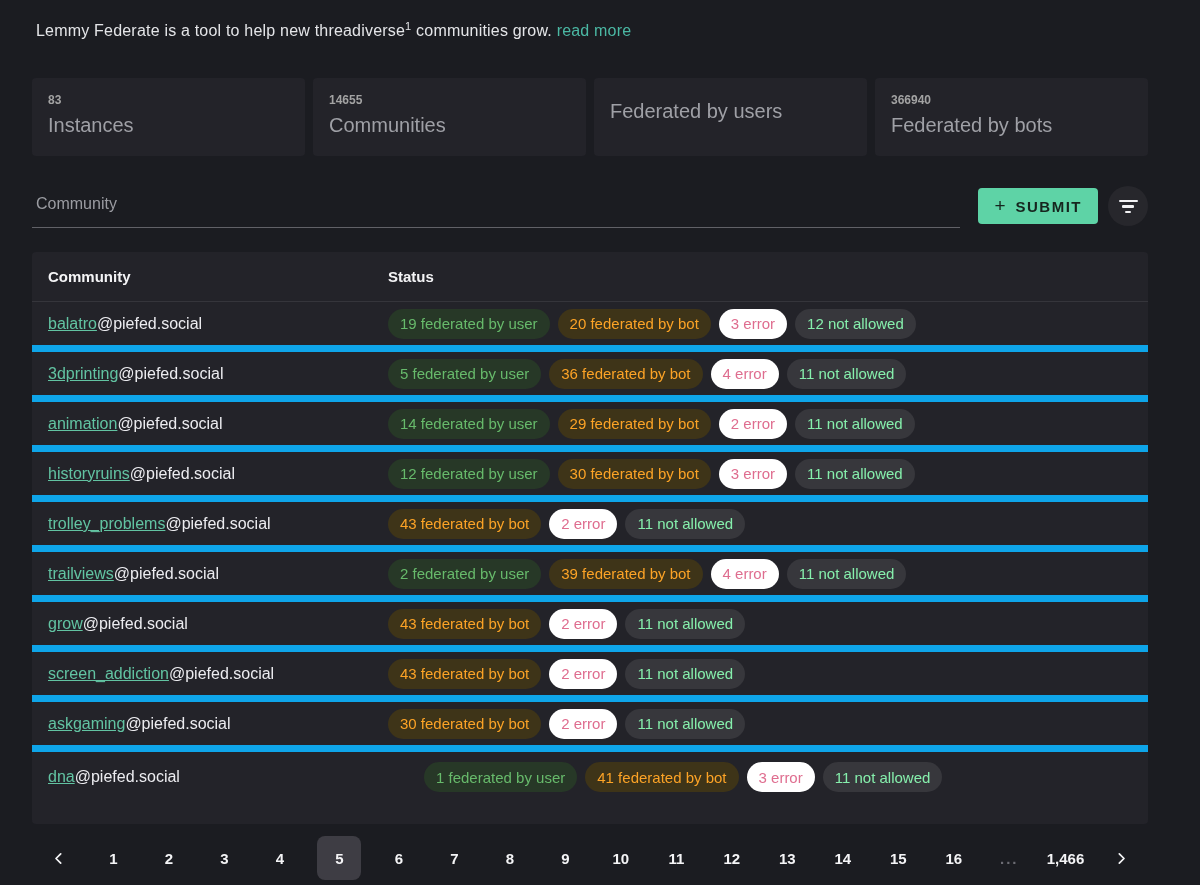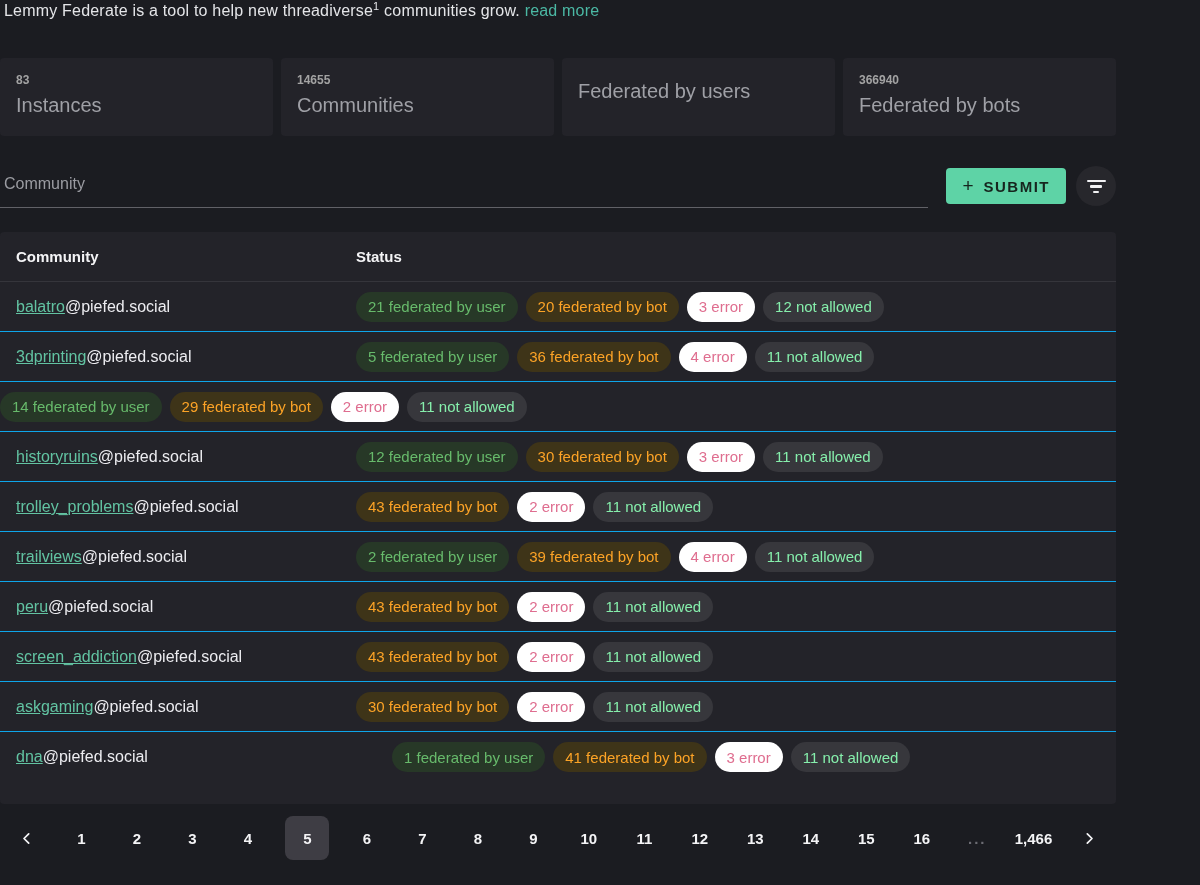--- a/index.html
+++ b/index.html
@@ -3,21 +3,21 @@
 <meta charset="utf-8">
 <style>
   * { margin: 0; padding: 0; box-sizing: border-box; }
   html, body { width: 1200px; height: 885px; }
   body {
     background: #1b1c21;
     font-family: "Liberation Sans", sans-serif;
     color: #ececf0;
     overflow: hidden;
   }
-  .page { width: 1116px; }
+  .page { width: 1116px; margin-left: 32px; padding-top: 20px; }
 
   
   .intro { font-size: 16px; color: #e4e5e8; letter-spacing: .2px; padding-left: 4px; }
   .intro sup { font-size: 11px; color: #e4e5e8; cursor: pointer; }
   .read-more { color: #4bb8a4; text-decoration: none; cursor: pointer; }
 
   
   .stats { display: flex; gap: 8px; margin-top: 38px; }
   .stat-card {
     flex: 1; background: #232329; border-radius: 4px;
@@ -55,21 +55,21 @@
   .filter-btn .bar1 { width: 19px; }
   .filter-btn .bar2 { width: 12px; }
   .filter-btn .bar3 { width: 6px; }
 
   
   .table-panel { background: #232329; border-radius: 4px; margin-top: 24px; padding-bottom: 22px; }
   .thead { display: flex; height: 50px; align-items: center; border-bottom: 1px solid #35353b; }
   .th { font-size: 15px; font-weight: 700; color: #f4f4f6; }
   .col-community { width: 356px; padding-left: 16px; flex-shrink: 0; }
   .col-status { flex: 1; }
-  .trow { display: flex; height: 50px; align-items: center; border-bottom: 1px solid #0ea5e9; }
+  .trow { display: flex; height: 50px; align-items: center; border-bottom: 7px solid #0ea5e9; }
   .trow:last-child { border-bottom: none; gap: 36px; }
   .cell-community { width: 356px; padding-left: 16px; flex-shrink: 0; font-size: 16px; }
   .comm-link { color: #62c3a2; text-decoration: underline; cursor: pointer; }
   .comm-domain { color: #ececf0; }
   .cell-status { flex: 1; display: flex; align-items: center; gap: 8px; }
   .chip {
     display: inline-flex; align-items: center; height: 30px;
     padding: 0 12px; border-radius: 15px; font-size: 15px; white-space: nowrap;
   }
   .chip-user { background: #273827; color: #67ba6b; }
@@ -142,38 +142,39 @@
 
   <div class="table-panel">
     <div class="thead">
       <div class="th col-community">Community</div>
       <div class="th col-status">Status</div>
     </div>
     <div class="tbody">
   <div class="trow">
     <div class="cell-community"><a class="comm-link">balatro</a><span class="comm-domain">@piefed.social</span></div>
     <div class="cell-status">
-            <span class="chip chip-user">21 federated by user</span>
+            <span class="chip chip-user">19 federated by user</span>
             <span class="chip chip-bot">20 federated by bot</span>
             <span class="chip chip-error">3 error</span>
             <span class="chip chip-notallowed">12 not allowed</span>
           </div>
   </div>
 
   <div class="trow">
     <div class="cell-community"><a class="comm-link">3dprinting</a><span class="comm-domain">@piefed.social</span></div>
     <div class="cell-status">
             <span class="chip chip-user">5 federated by user</span>
             <span class="chip chip-bot">36 federated by bot</span>
             <span class="chip chip-error">4 error</span>
             <span class="chip chip-notallowed">11 not allowed</span>
           </div>
   </div>
 
   <div class="trow">
+    <div class="cell-community"><a class="comm-link">animation</a><span class="comm-domain">@piefed.social</span></div>
     <div class="cell-status">
             <span class="chip chip-user">14 federated by user</span>
             <span class="chip chip-bot">29 federated by bot</span>
             <span class="chip chip-error">2 error</span>
             <span class="chip chip-notallowed">11 not allowed</span>
           </div>
   </div>
 
   <div class="trow">
     <div class="cell-community"><a class="comm-link">historyruins</a><span class="comm-domain">@piefed.social</span></div>
@@ -198,21 +199,21 @@
     <div class="cell-community"><a class="comm-link">trailviews</a><span class="comm-domain">@piefed.social</span></div>
     <div class="cell-status">
             <span class="chip chip-user">2 federated by user</span>
             <span class="chip chip-bot">39 federated by bot</span>
             <span class="chip chip-error">4 error</span>
             <span class="chip chip-notallowed">11 not allowed</span>
           </div>
   </div>
 
   <div class="trow">
-    <div class="cell-community"><a class="comm-link">peru</a><span class="comm-domain">@piefed.social</span></div>
+    <div class="cell-community"><a class="comm-link">grow</a><span class="comm-domain">@piefed.social</span></div>
     <div class="cell-status">
             <span class="chip chip-bot">43 federated by bot</span>
             <span class="chip chip-error">2 error</span>
             <span class="chip chip-notallowed">11 not allowed</span>
           </div>
   </div>
 
   <div class="trow">
     <div class="cell-community"><a class="comm-link">screen_addiction</a><span class="comm-domain">@piefed.social</span></div>
     <div class="cell-status">

